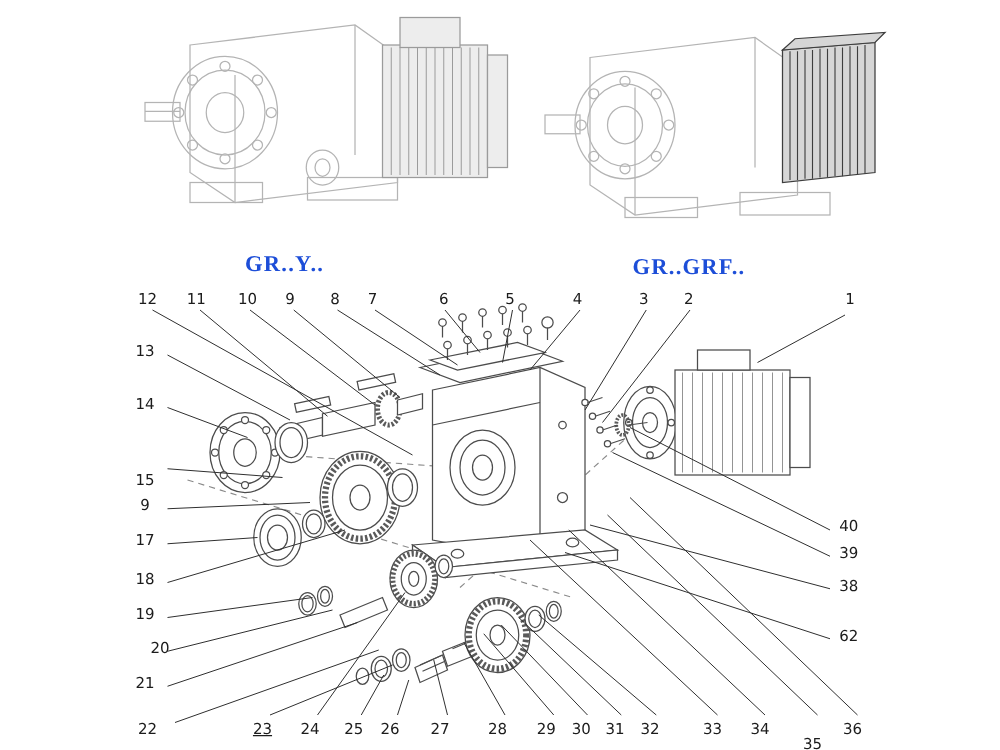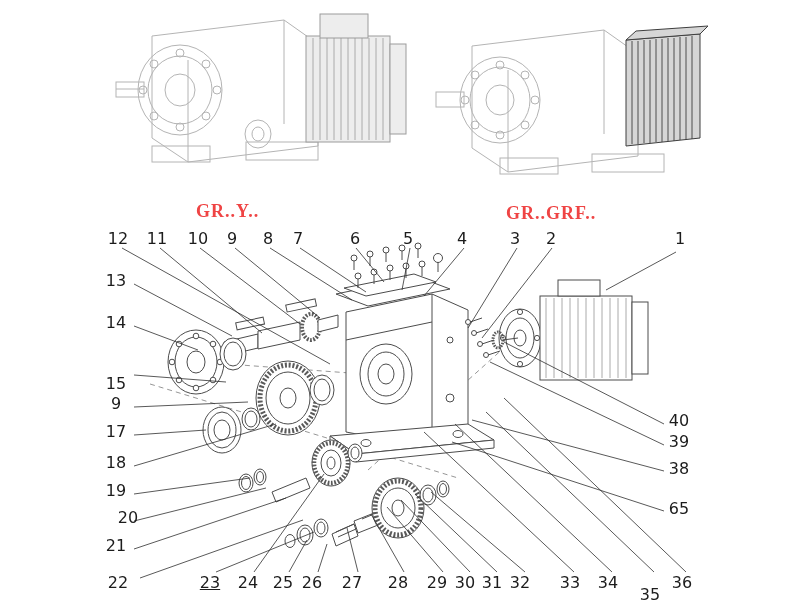--- a/index.html
+++ b/index.html
@@ -1,24 +1,24 @@
 <!DOCTYPE html>
 <html><head>
 <meta charset="utf-8">
 <style>
   html,body{margin:0;padding:0;}
   body{width:800px;height:600px;background:#ffffff;position:relative;overflow:hidden;
        font-family:"DejaVu Sans",sans-serif;}
   #stage{position:absolute;left:0;top:0;width:800px;height:600px;}
   #stage svg{position:absolute;left:0;top:0;}
-  .callout{position:absolute;width:24px;text-align:center;font-size:16px;line-height:18px;
+  .callout{position:absolute;width:24px;text-align:center;font-size:12px;line-height:18px;
            color:#1c1c1c;font-family:"DejaVu Sans",sans-serif;}
   .callout.wide{width:26px;}
   .model-title{position:absolute;font-family:"Liberation Serif",serif;font-weight:bold;
-           font-size:18px;color:#ef4444;letter-spacing:1px;white-space:nowrap;}
+           font-size:18px;color:#1d4ed8;letter-spacing:1px;white-space:nowrap;}
 </style>
 </head>
 <body>
 
 <div id="stage">
 
 <svg width="800" height="600" viewBox="0 0 800 600">
 
   <g stroke="#b4b4b4" fill="none" stroke-width="1">
     <polygon points="152,36 284,20 318,44 318,146 188,162 152,138"></polygon>
@@ -353,15 +353,15 @@
   <span class="callout" style="left:480px;top:574px;">31</span>
   <span class="callout" style="left:508px;top:574px;">32</span>
   <span class="callout" style="left:558px;top:574px;">33</span>
   <span class="callout" style="left:596px;top:574px;">34</span>
   <span class="callout" style="left:638px;top:586px;">35</span>
   <span class="callout" style="left:670px;top:574px;">36</span>
 
   <span class="callout wide" style="left:666px;top:412px;">40</span>
   <span class="callout wide" style="left:666px;top:433px;">39</span>
   <span class="callout wide" style="left:666px;top:460px;">38</span>
-  <span class="callout wide" style="left:666px;top:500px;">65</span>
+  <span class="callout wide" style="left:666px;top:500px;">62</span>
 
 </div>
 
 </body></html>

